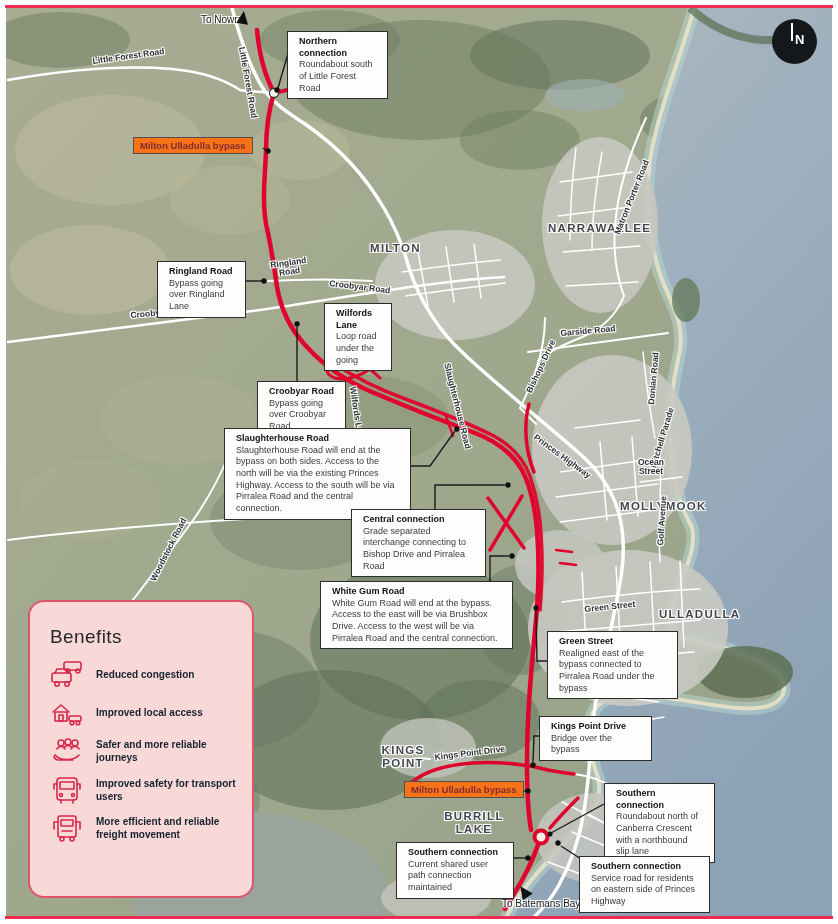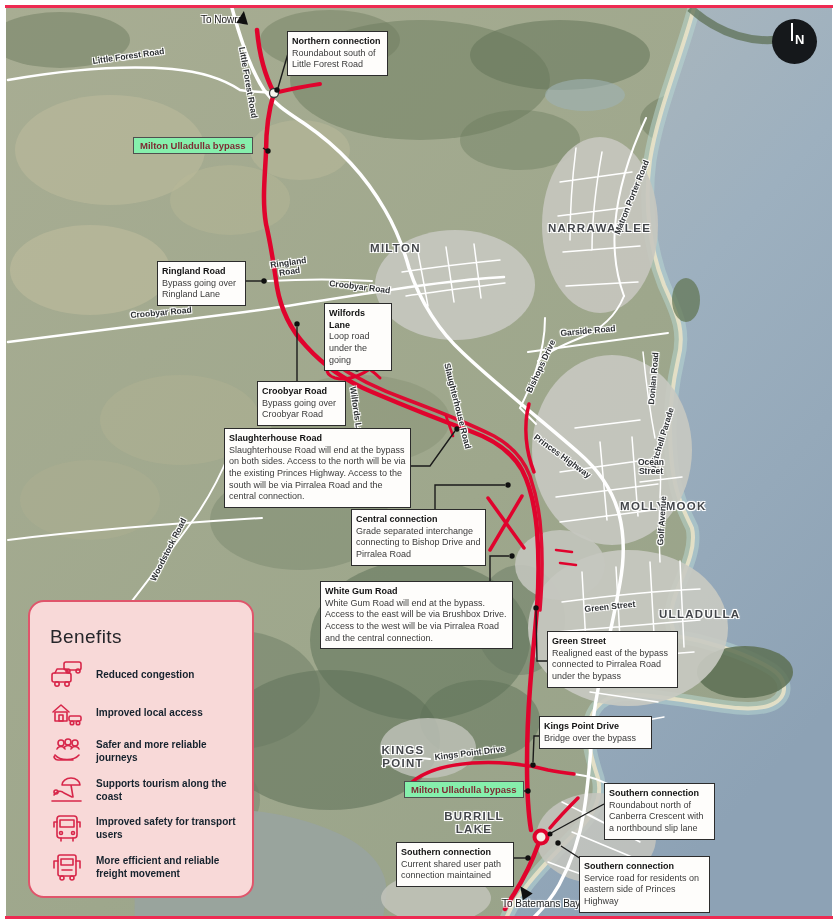--- a/index.html
+++ b/index.html
@@ -6,23 +6,23 @@
   .page{position:relative;width:838px;height:924px;background:#fff;overflow:hidden;}
   .rule{position:absolute;left:5px;right:5px;height:3px;background:#ee2a52;z-index:6;}
   .map-svg{position:absolute;left:6px;top:8px;z-index:1;}
   .halo{text-shadow:1px 1px 0 #fff,-1px -1px 0 #fff,1px -1px 0 #fff,-1px 1px 0 #fff,0 0 3px #fff;}
   .place{position:absolute;font-weight:700;font-size:11.5px;letter-spacing:1.3px;color:#43464a;z-index:2;white-space:nowrap;}
   .place.wrap{white-space:normal;text-align:center;line-height:1.15;}
   .rlabel{position:absolute;font-weight:700;font-size:8.5px;color:#2e3134;z-index:2;white-space:nowrap;transform-origin:0 0;}
   .rlabel.wrap{white-space:normal;text-align:center;line-height:1.1;}
   .dir{position:absolute;font-weight:400;font-size:10px;color:#1c1c1c;z-index:2;white-space:nowrap;}
   .tri{position:absolute;width:0;height:0;border-left:6px solid transparent;border-right:6px solid transparent;border-bottom:13px solid #101010;z-index:2;}
-  .callout{position:absolute;background:#fefdfb;border:1.5px solid #2c2c2c;padding:4px 4px;font-size:9px;line-height:1.3;color:#3b3b3b;z-index:4;box-sizing:border-box;}
+  .callout{position:absolute;background:#fefdfb;border:1.5px solid #2c2c2c;padding:4px 11px;font-size:9px;line-height:1.3;color:#3b3b3b;z-index:4;box-sizing:border-box;}
   .callout .t{font-weight:700;color:#121212;}
-  .pinklabel{position:absolute;background:#86efac;border:1px solid #4f4f4f;color:#7e2b34;font-weight:700;font-size:9.5px;padding:2px 6px;z-index:4;white-space:nowrap;box-sizing:border-box;}
+  .pinklabel{position:absolute;background:#f97316;border:1px solid #4f4f4f;color:#7e2b34;font-weight:700;font-size:9.5px;padding:2px 6px;z-index:4;white-space:nowrap;box-sizing:border-box;}
   .north{position:absolute;left:772px;top:19px;width:45px;height:45px;border-radius:50%;background:#15181b;z-index:5;}
   .north .nline{position:absolute;left:19px;top:4px;width:2px;height:18px;background:#fff;}
   .north .nchar{position:absolute;left:23px;top:13px;color:#fff;font-weight:700;font-size:13px;}
   .benefits{position:absolute;left:28px;top:600px;width:226px;height:298px;background:#f8d9d8;border:2.5px solid #e0556b;border-radius:16px;z-index:5;box-sizing:border-box;padding:12px 12px 8px 16px;}
   .benefits h2{margin:12px 0 10px 4px;font-size:19px;font-weight:500;color:#26262a;letter-spacing:.4px;}
   .brow{display:flex;align-items:center;margin-bottom:6.5px;min-height:32px;}
   .bicon{width:42px;flex:0 0 42px;display:flex;justify-content:center;align-items:center;}
   .blabel{font-size:10px;font-weight:700;color:#15222d;line-height:1.3;margin-left:8px;}
   .bicon svg{stroke:#d7274a;fill:none;stroke-width:1.6;stroke-linecap:round;stroke-linejoin:round;}
 </style>
@@ -287,31 +287,20 @@
           <circle cx="11" cy="6" r="3"></circle>
             <circle cx="18" cy="5" r="3"></circle>
             <circle cx="25" cy="6" r="3"></circle>
           <path d="M7,12 a4.5,4.5 0 0 1 8,0 M14,11 a4.5,4.5 0 0 1 8,0 M21,12 a4.5,4.5 0 0 1 8,0"></path>
           <path d="M5,18 c5,6 19,6 24,0 M5,18 c-2,2 0,5 3,5 h15"></path>
         </svg>
       </span>
       <span class="blabel">Safer and more reliable journeys</span>
     </div>
 
-    <div class="brow">
-      <span class="bicon">
-        <svg width="34" height="28" viewBox="0 0 34 28">
-          <path d="M21,2 a9,7 0 0 1 9,7 l-18,0 a9,7 0 0 1 9,-7 z M21,9 l2,12"></path>
-          <path d="M4,19 c3,-4 7,-5 10,-2 l8,4"></path>
-            <path d="M2,25 h29"></path>
-            <circle cx="6" cy="16" r="2"></circle>
-        </svg>
-      </span>
-      <span class="blabel">Supports tourism along the coast</span>
-    </div>
 
     <div class="brow">
       <span class="bicon">
         <svg width="34" height="28" viewBox="0 0 34 28">
           <rect x="7" y="2" width="20" height="22" rx="3"></rect>
             <rect x="10" y="6" width="14" height="7"></rect>
           <circle cx="11" cy="19" r="1.5"></circle>
             <circle cx="23" cy="19" r="1.5"></circle>
           <path d="M7,8 h-3 v5 M27,8 h3 v5 M11,24 v3 M23,24 v3"></path>
         </svg>

